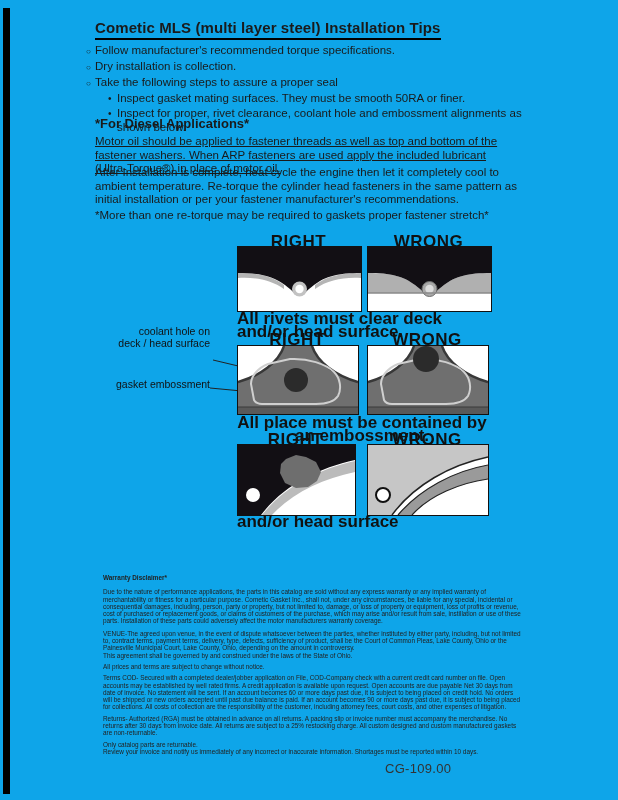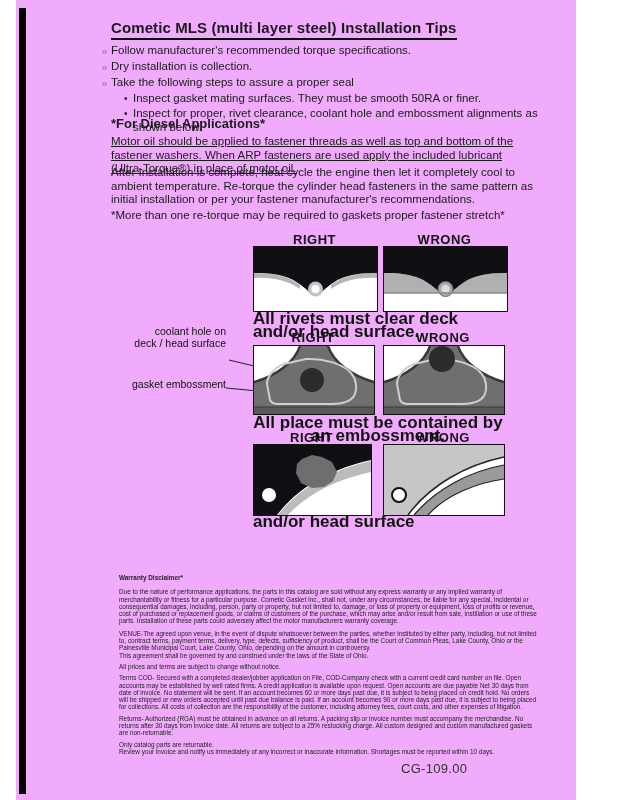--- a/index.html
+++ b/index.html
@@ -1,31 +1,31 @@
 <!DOCTYPE html>
 <html><head>
 <meta charset="utf-8">
 <style>
   html,body{margin:0;padding:0;}
   body{font-family:"Liberation Sans","DejaVu Sans",sans-serif;background:#ffffff;}
-  .page{position:relative;width:560px;height:800px;background:#f0abfc;overflow:hidden;color:#1a1a1a;margin-left:16px;}
+  .page{position:relative;width:618px;height:800px;background:#0ea5e9;overflow:hidden;color:#1a1a1a;}
   .scan-bar{position:absolute;left:3px;top:8px;width:7px;height:786px;background:#000;}
   .title{position:absolute;left:95px;top:19px;font-size:15px;font-weight:bold;letter-spacing:.1px;}
   .title span{display:inline-block;border-bottom:2px solid #000;padding-bottom:2px;}
   .bullets{position:absolute;left:86px;top:43px;font-size:11.5px;line-height:14px;width:470px;}
   .bullet-row{display:flex;align-items:baseline;}
   .b-glyph{width:9px;font-size:8px;flex:0 0 9px;}
   .sub{margin-left:22px;}
   .sub .b-glyph{font-size:10px;}
   .diesel-h{position:absolute;left:95px;top:116px;font-size:13px;font-weight:bold;}
   .para{position:absolute;left:95px;width:424px;font-size:11.5px;line-height:13.5px;}
   .p1{top:135px;text-decoration:underline;}
   .p2{top:166px;}
   .p3{top:209px;}
-  .fig-label{position:absolute;font-size:13px;font-weight:600;text-align:center;letter-spacing:.5px;color:#111;}
+  .fig-label{position:absolute;font-size:17px;font-weight:600;text-align:center;letter-spacing:.5px;color:#111;}
   .panel{position:absolute;border:1px solid #111;background:#fff;}
   .panel svg{display:block;}
   .caption{position:absolute;font-size:17px;font-weight:600;color:#111;line-height:12.5px;}
   .callout{position:absolute;font-size:10.5px;line-height:11.5px;text-align:right;color:#111;}
   .legal{position:absolute;left:103px;top:574px;width:418px;font-size:6.4px;line-height:7.3px;color:#222;}
   .legal .lh{font-weight:bold;margin-bottom:7px;}
   .legal .lp{margin-bottom:4px;}
   .legal .nogap{margin-bottom:0;}
   .footer-code{position:absolute;left:385px;top:761px;font-size:13px;color:#333;letter-spacing:.3px;}
 </style>

